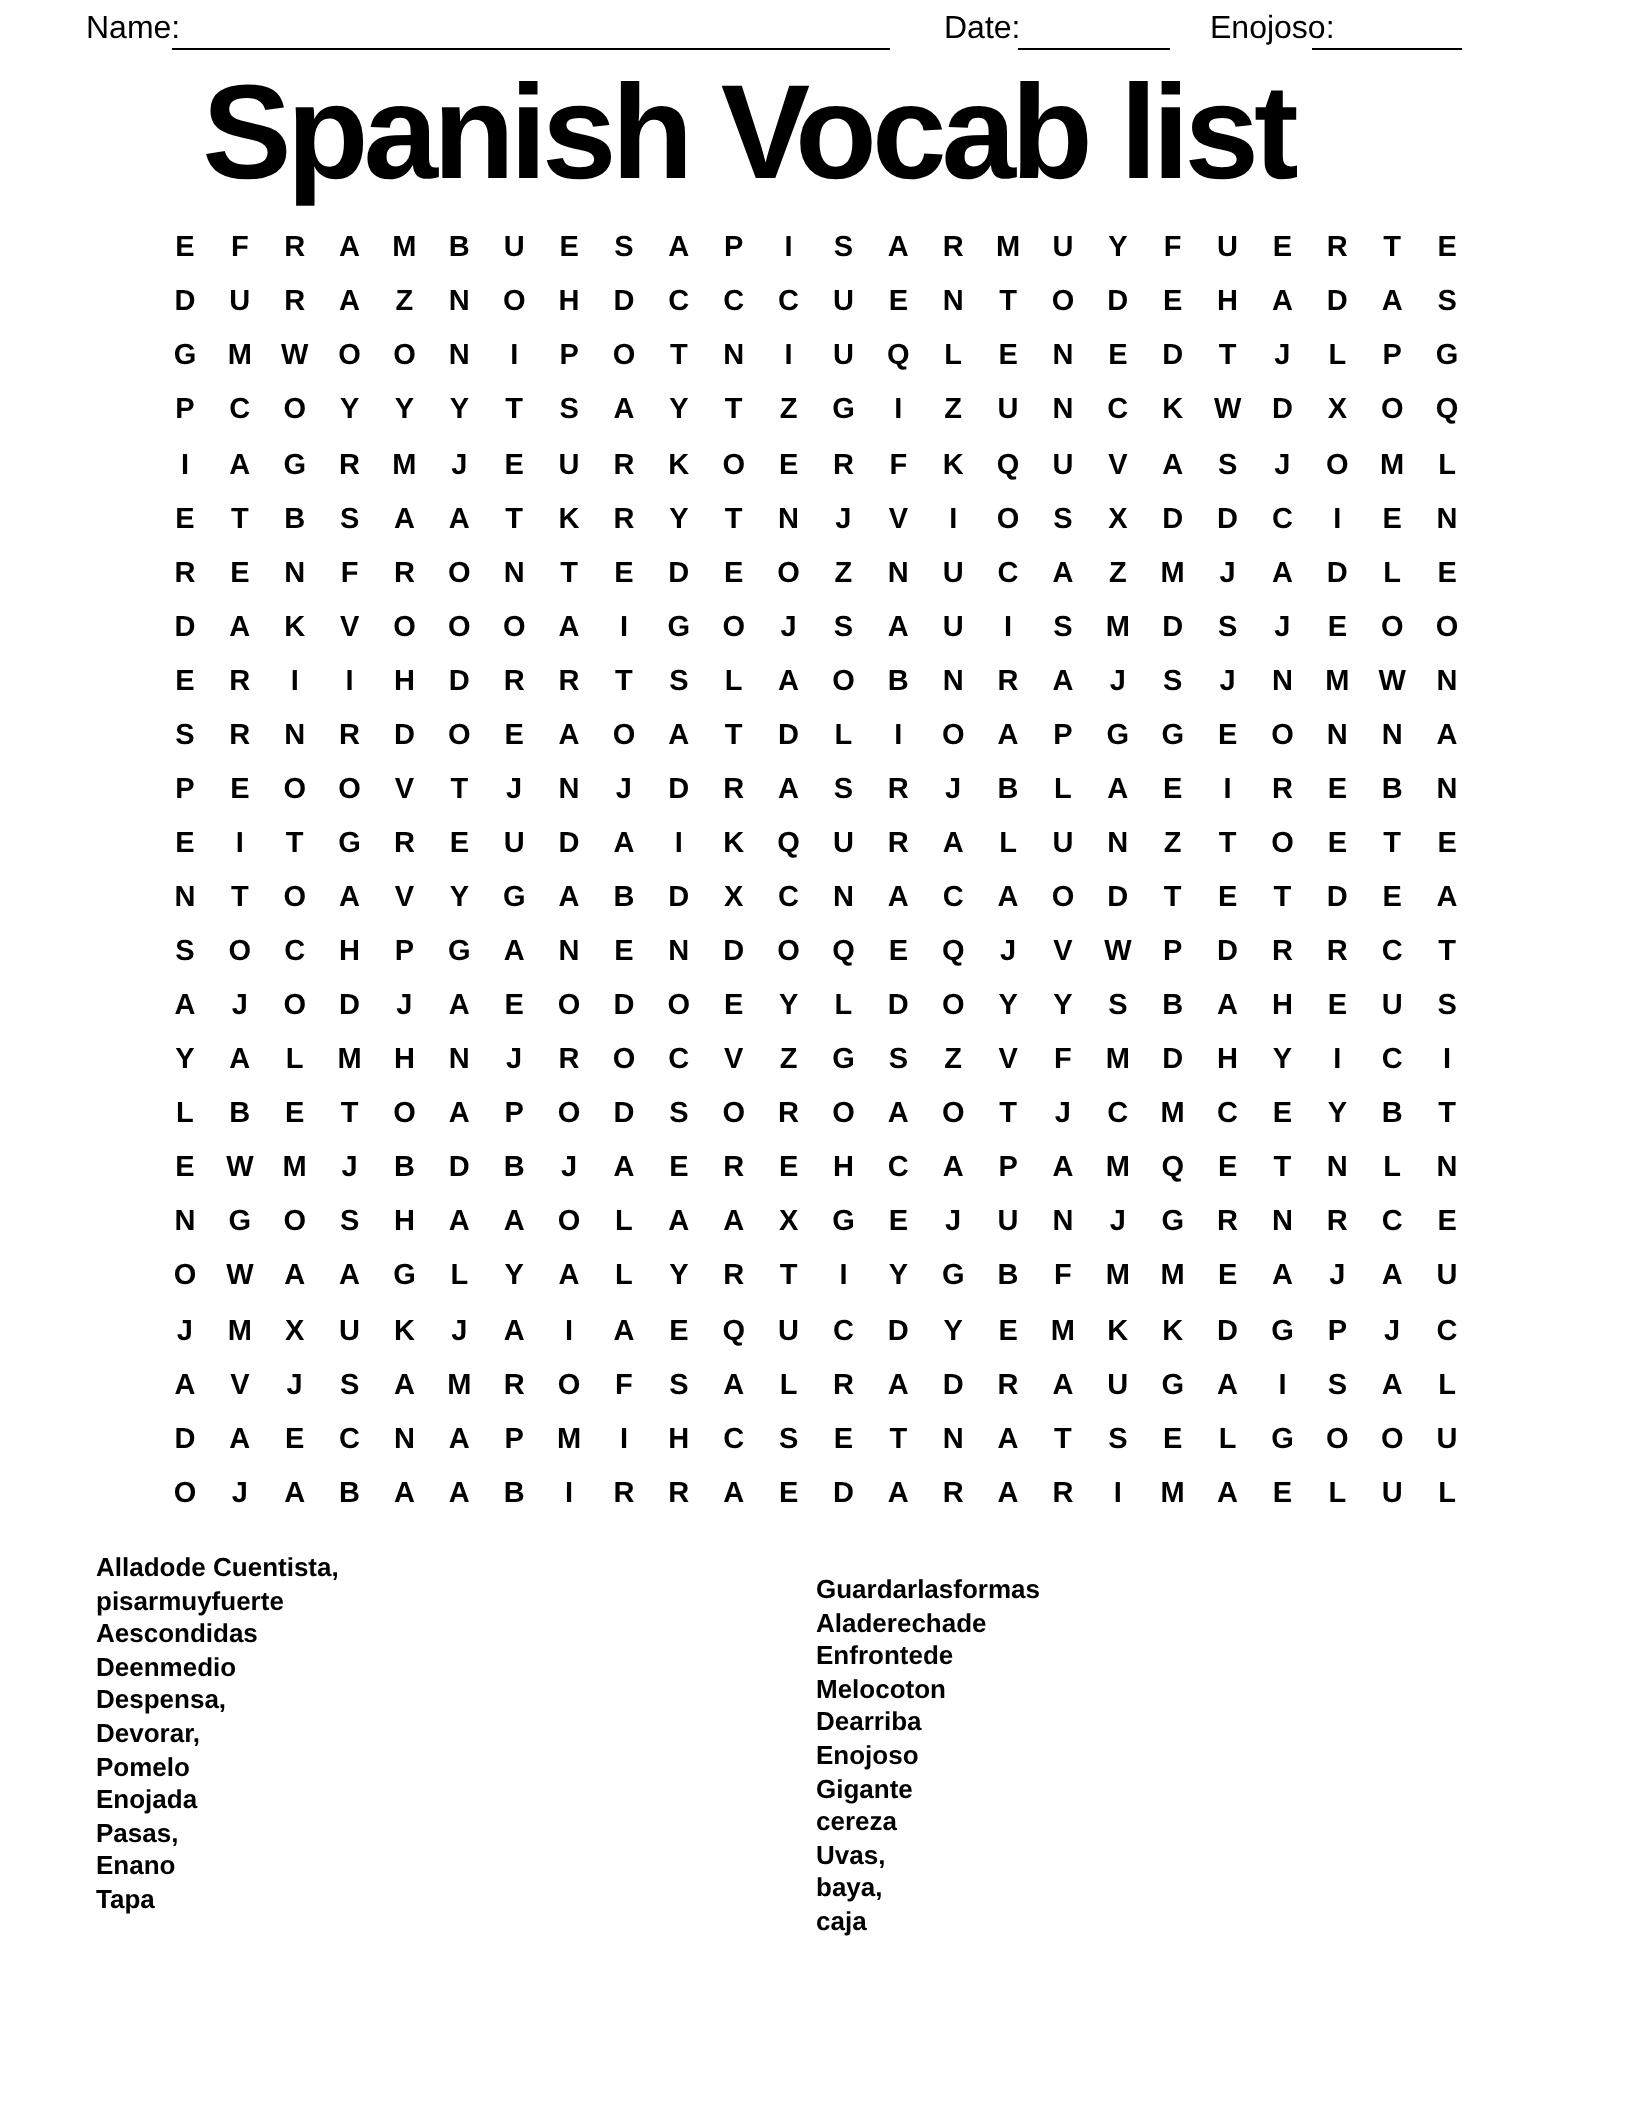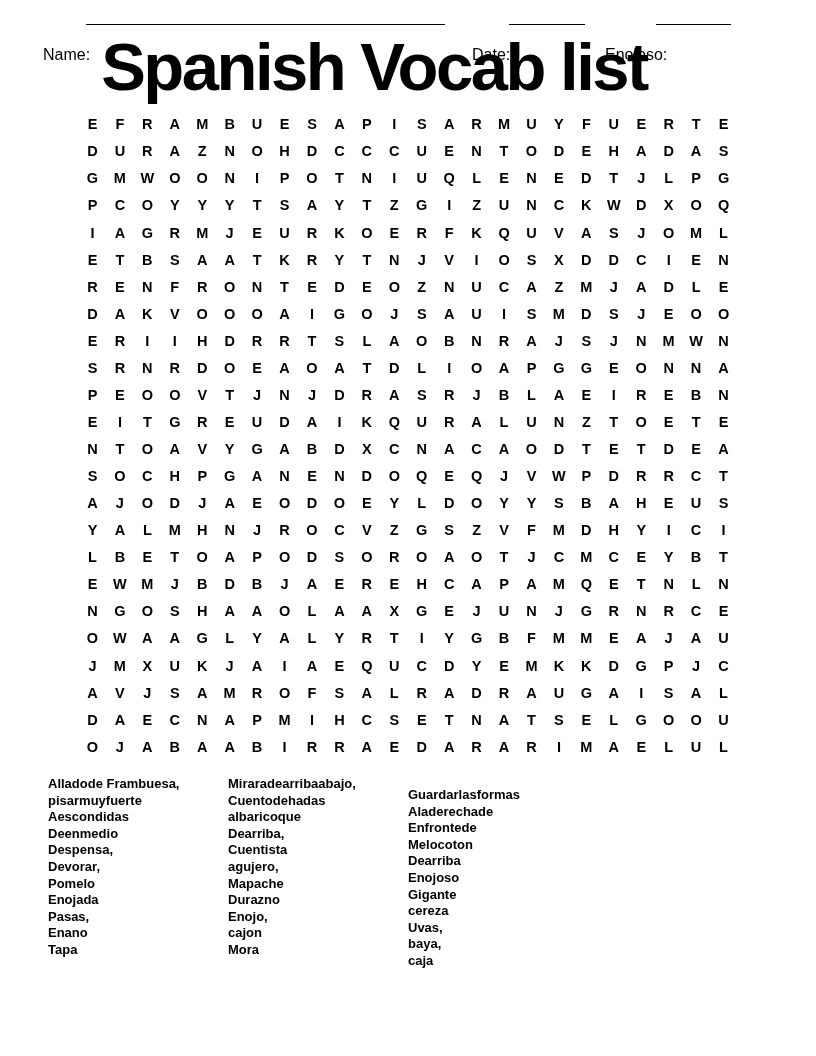--- a/index.html
+++ b/index.html
@@ -16,21 +16,20 @@
     overflow: hidden;
   }
 
   
   .hdr-label {
     position: absolute;
     top: 6px;
     font-size: 16px;
     font-weight: 400;
     white-space: nowrap;
-    margin-top: 40px;
   }
   .hdr-line {
     position: absolute;
     top: 24px;
     border-top: 1.6px solid #000;
     height: 0;
   }
   #name-label   { left: 43px; }
   #name-line    { left: 86px;  width: 359px; }
   #date-label   { left: 472px; }
@@ -734,44 +733,31 @@
         <span class="grid-cell">A</span>
         <span class="grid-cell">E</span>
         <span class="grid-cell">L</span>
         <span class="grid-cell">U</span>
         <span class="grid-cell">L</span>
       </div>
     </div>
 
   <div class="word-list">
     <div id="word-col-1" class="word-col">
-        <div class="word-item">Alladode Frambuesa,</div>
+        <div class="word-item">Alladode Cuentista,</div>
         <div class="word-item">pisarmuyfuerte</div>
         <div class="word-item">Aescondidas</div>
         <div class="word-item">Deenmedio</div>
         <div class="word-item">Despensa,</div>
         <div class="word-item">Devorar,</div>
         <div class="word-item">Pomelo</div>
         <div class="word-item">Enojada</div>
         <div class="word-item">Pasas,</div>
         <div class="word-item">Enano</div>
         <div class="word-item">Tapa</div>
-      </div>
-    <div id="word-col-2" class="word-col">
-        <div class="word-item">Miraradearribaabajo,</div>
-        <div class="word-item">Cuentodehadas</div>
-        <div class="word-item">albaricoque</div>
-        <div class="word-item">Dearriba,</div>
-        <div class="word-item">Cuentista</div>
-        <div class="word-item">agujero,</div>
-        <div class="word-item">Mapache</div>
-        <div class="word-item">Durazno</div>
-        <div class="word-item">Enojo,</div>
-        <div class="word-item">cajon</div>
-        <div class="word-item">Mora</div>
       </div>
     <div id="word-col-3" class="word-col">
         <div class="word-item">Guardarlasformas</div>
         <div class="word-item">Aladerechade</div>
         <div class="word-item">Enfrontede</div>
         <div class="word-item">Melocoton</div>
         <div class="word-item">Dearriba</div>
         <div class="word-item">Enojoso</div>
         <div class="word-item">Gigante</div>
         <div class="word-item">cereza</div>

